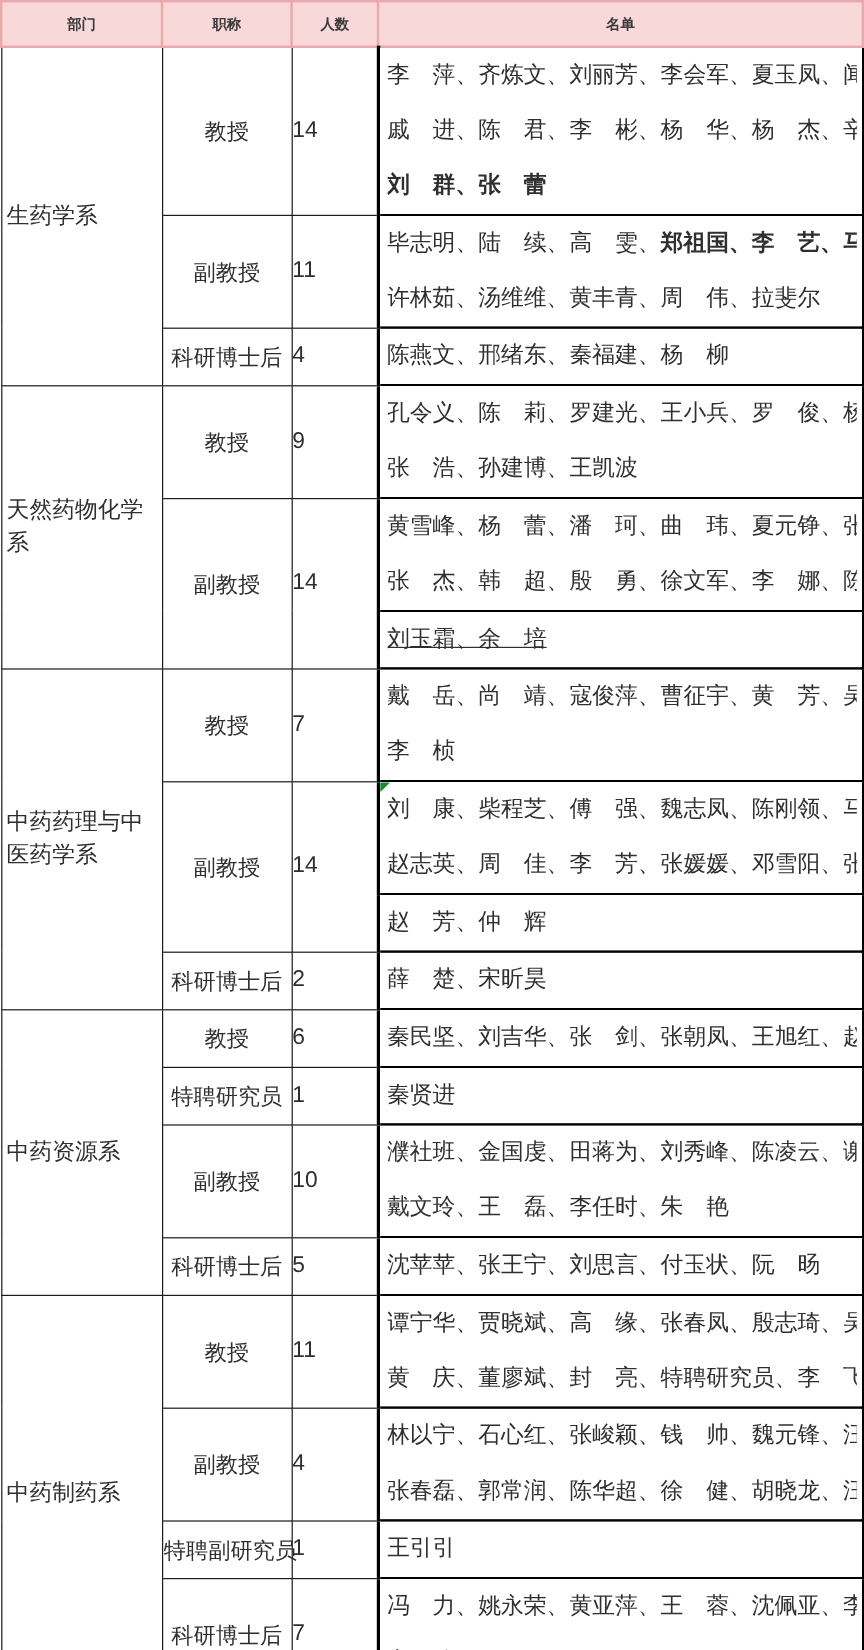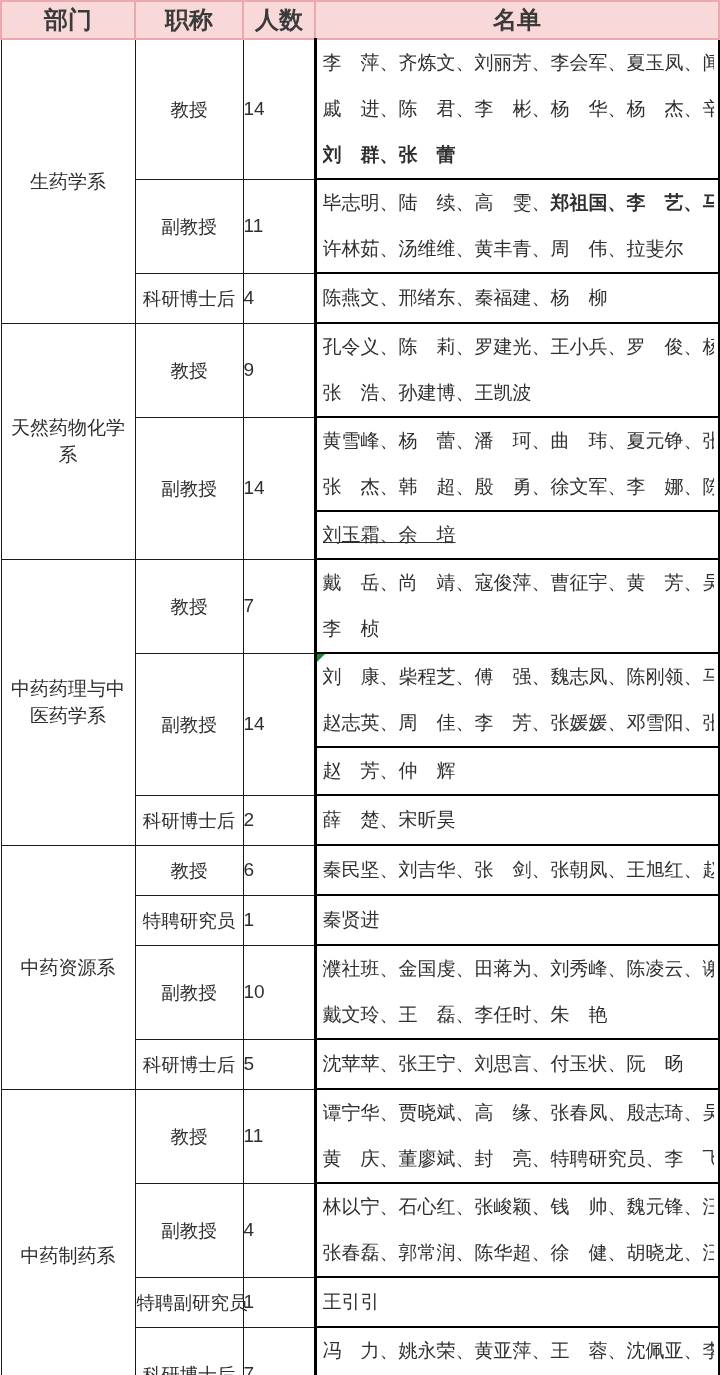--- a/index.html
+++ b/index.html
@@ -9,47 +9,46 @@
   col.c-dept{width:134px;}
   col.c-title{width:108px;}
   col.c-count{width:72px;}
   col.c-names{width:404px;}
 
   
   thead th{
     background:#f8d8d8;
     border:2px solid #eaa9ac;
     height:36px;
-    font-size:24px;
+    font-size:12px;
     font-weight:700;
     color:#3a3a3a;
     text-align:center;
     vertical-align:middle;
     padding:0;
   }
 
   
   tbody td{
     border:1.5px solid #1a1a1a;
     vertical-align:middle;
     padding:0;
     font-size:19px;
     color:#2f2f2f;
     background:#ffffff;
   }
   td.dept{
-    text-align:center;
     line-height:27px;
     padding:0 4px;
   }
   td.title{
     text-align:center;
     white-space:nowrap;
     font-size:18.5px;
-    padding:12px 1px;
+    padding:0 1px;
     margin-left:20px;
   }
   td.count{
   }
   td.names{
     border:2.5px solid #000000;
     border-left-width:3px;
     position:relative;
     padding:0 4px 0 6px;
   }

